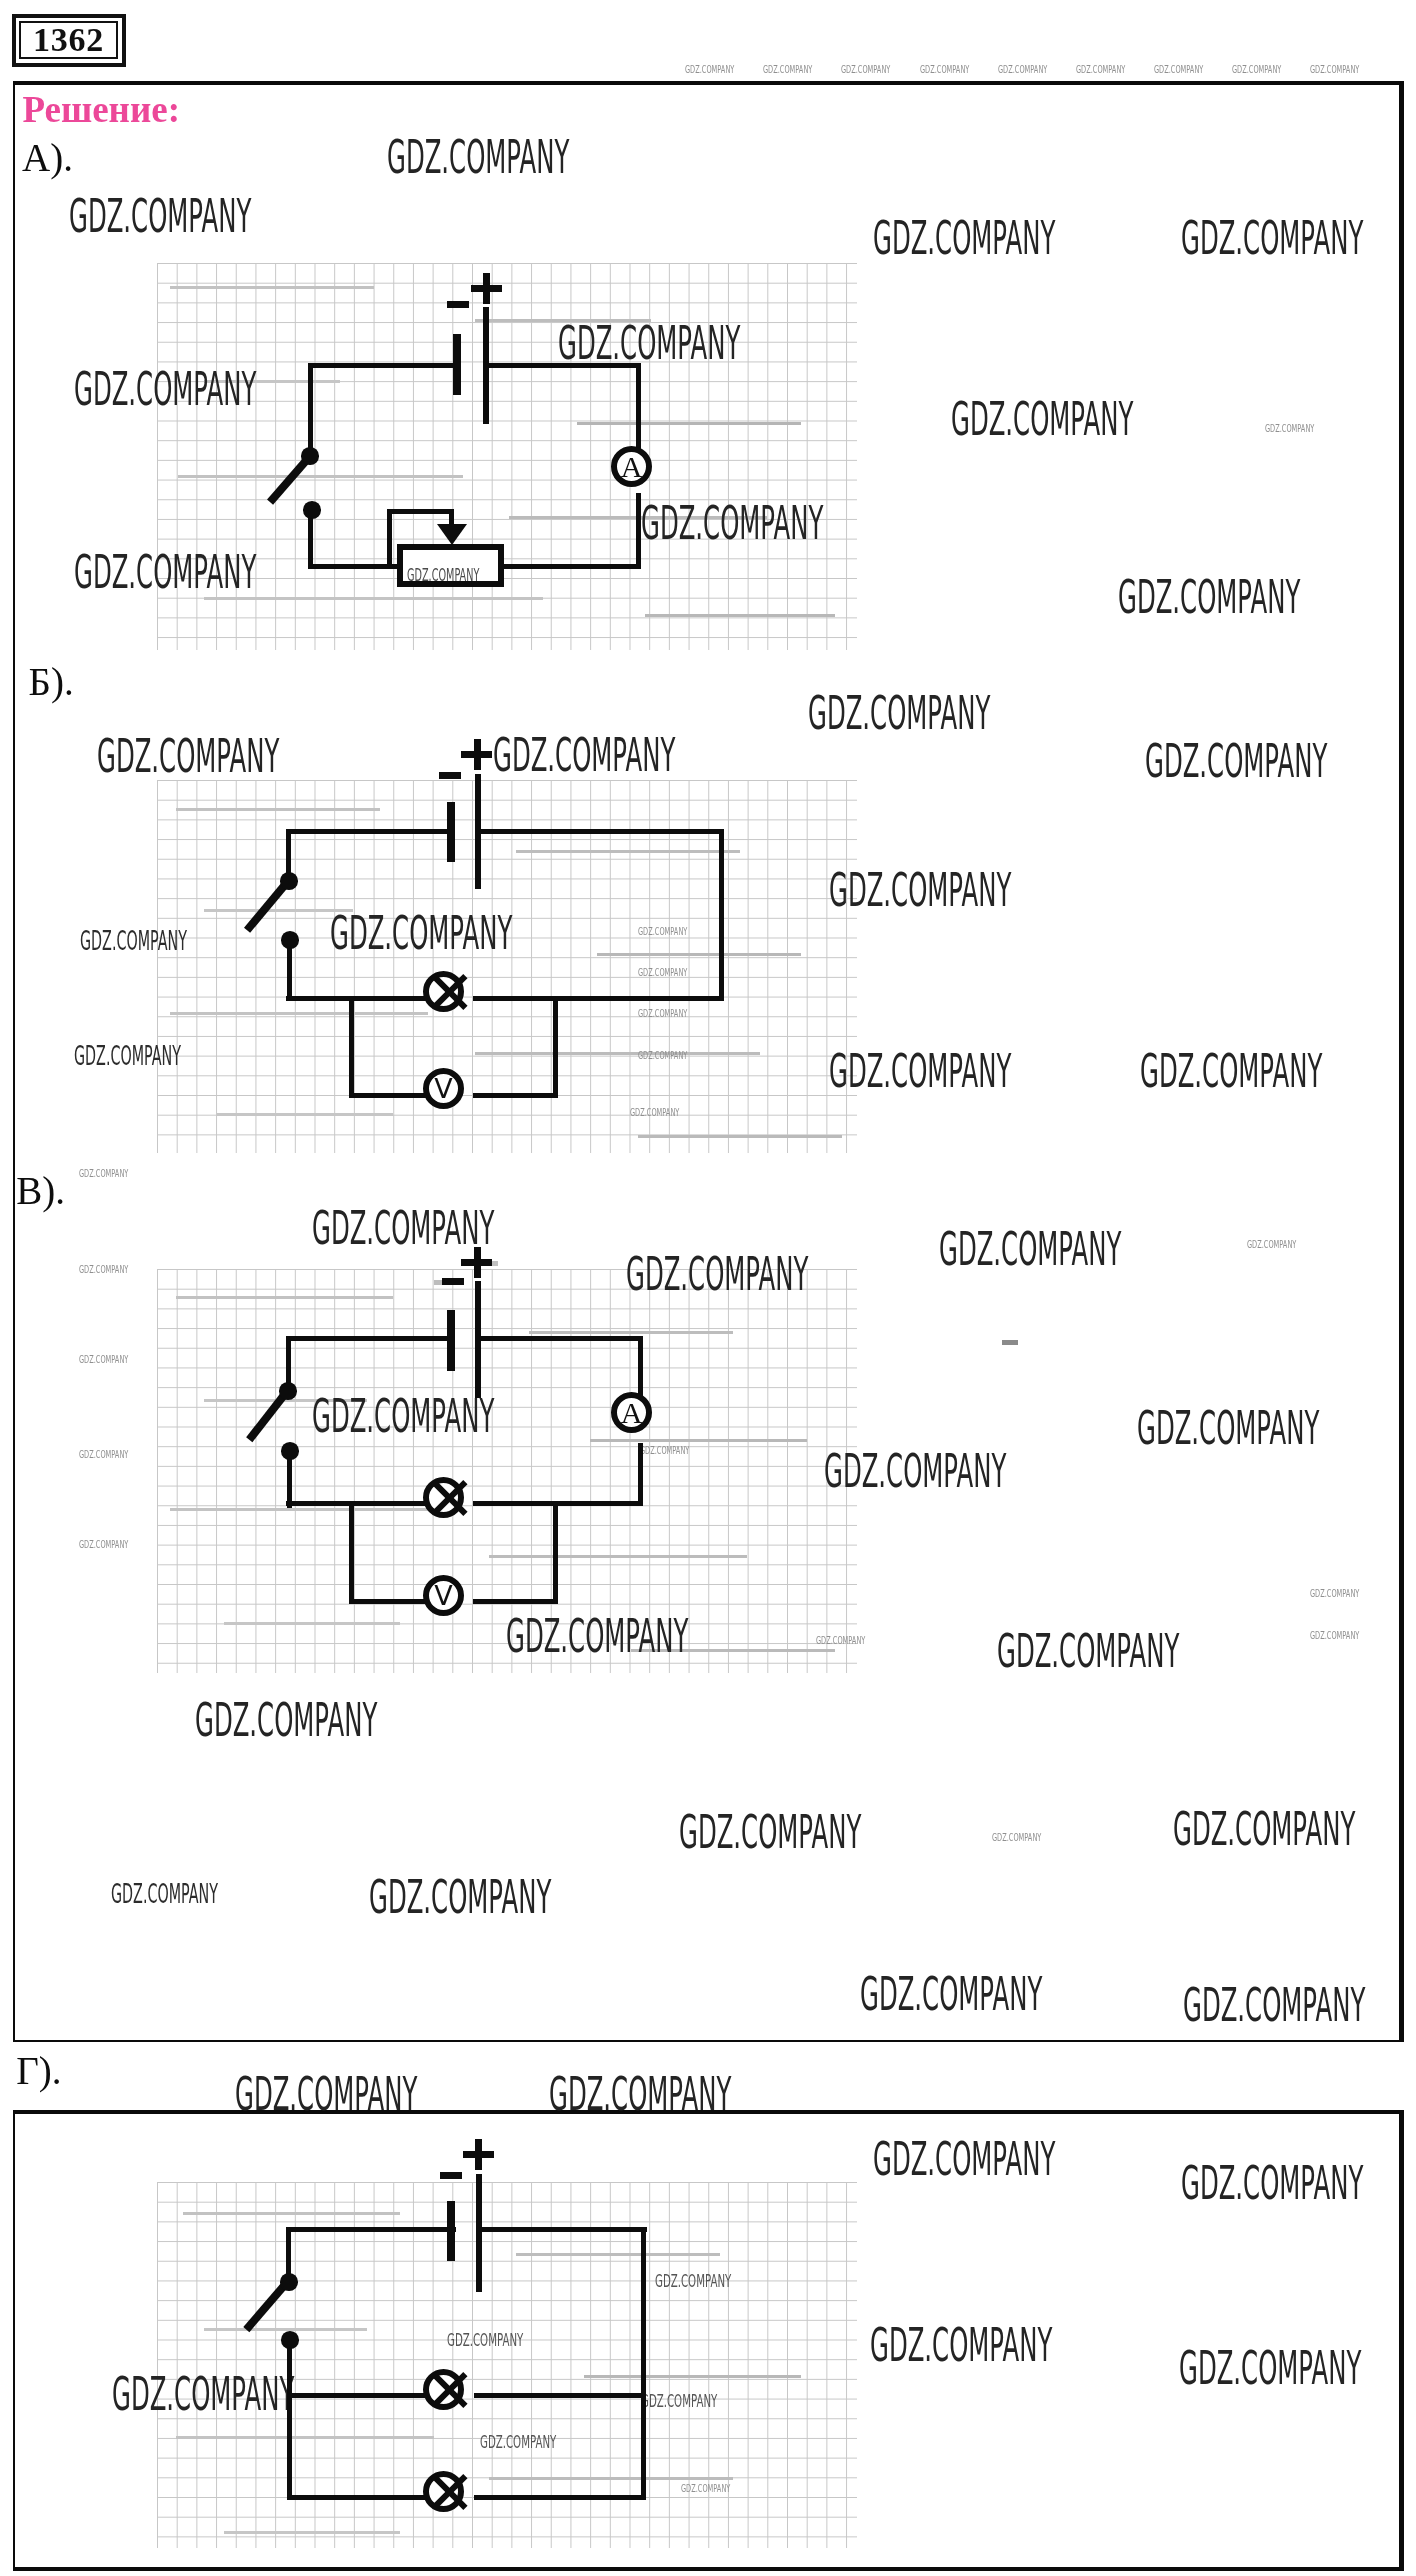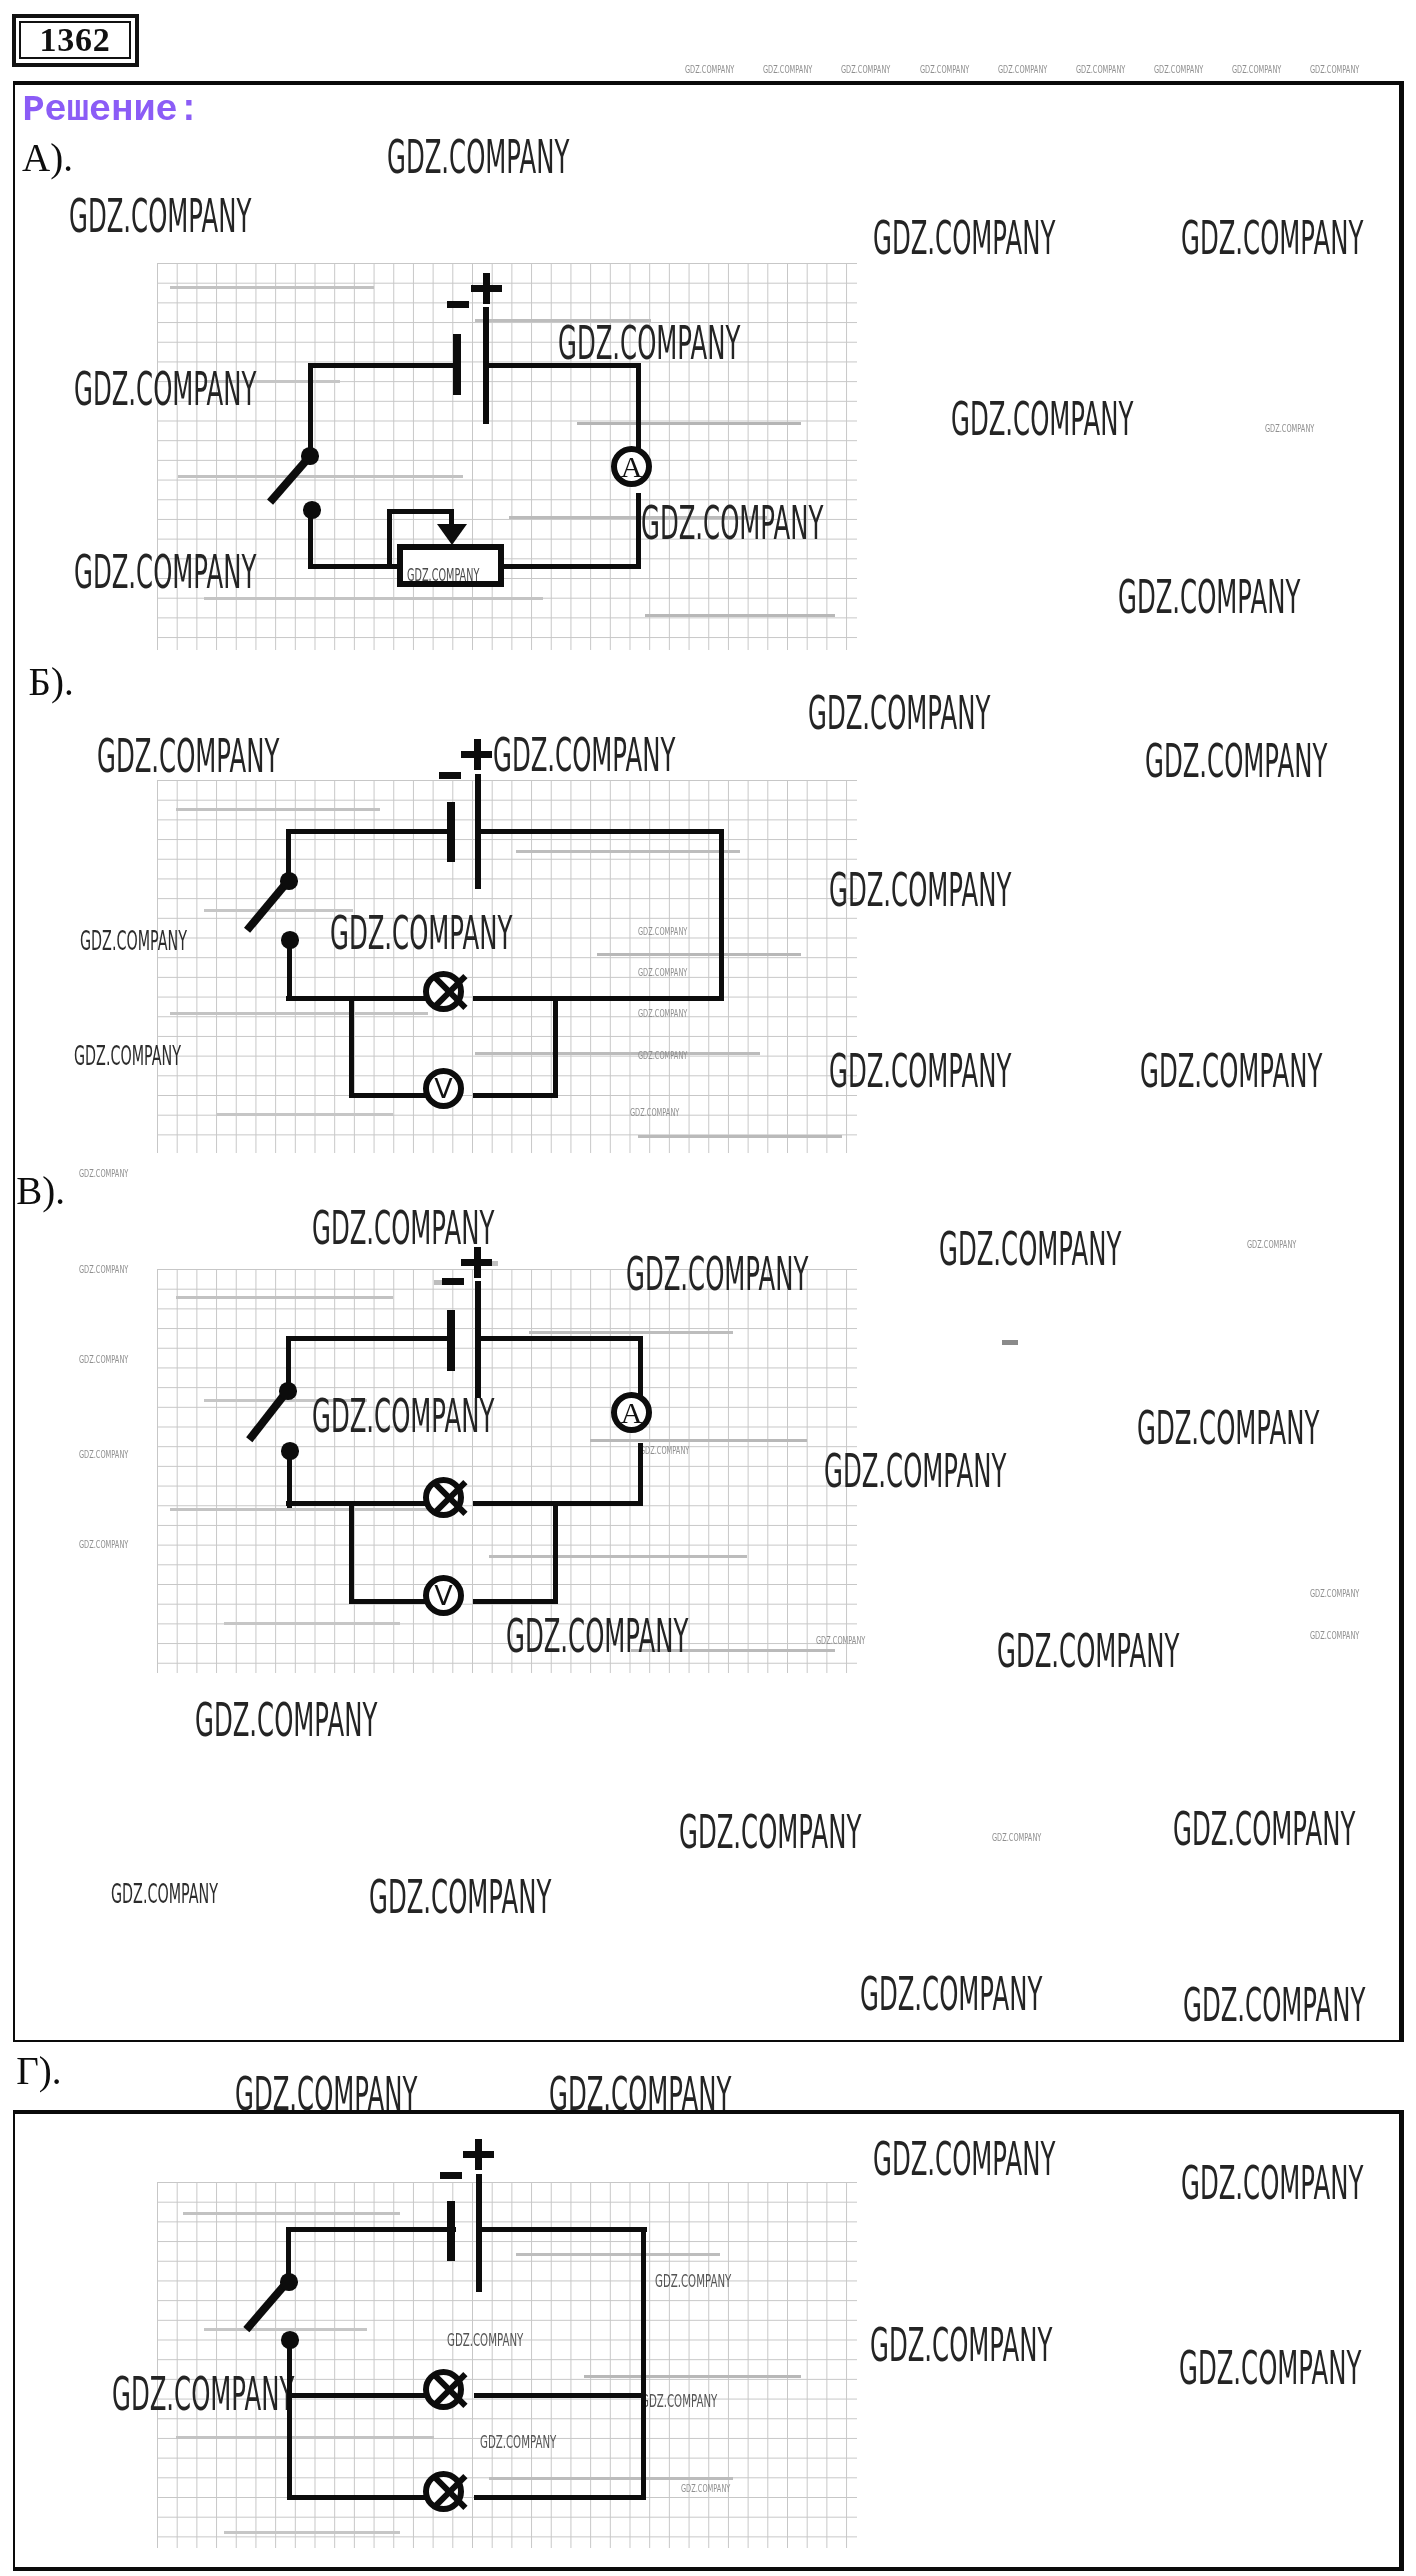--- a/index.html
+++ b/index.html
@@ -2,36 +2,36 @@
 <html style="font-size:11px"><head>
 <meta charset="utf-8">
 <style>
   html,body{margin:0;padding:0;background:#fff;}
   #page{position:relative;width:1417px;height:2576px;background:#ffffff;overflow:hidden;
         font-family:"DejaVu Sans",sans-serif;}
   #page *{box-sizing:border-box;}
   .abs{position:absolute;}
 
   
-  .badge{left:11.5px;top:13.6px;width:127px;height:53px;border:4.8px solid #111;background:#fff;}
+  .badge{left:11.5px;top:13.6px;width:114px;height:53px;border:4.8px solid #111;background:#fff;}
   .badge-inner{position:absolute;left:3.4px;top:3.4px;right:3.4px;bottom:3.4px;border:2.7px solid #111;
                display:flex;align-items:center;justify-content:center;}
   .badge-text{font-family:"Liberation Serif",serif;font-weight:bold;font-size:34px;color:#111;
               letter-spacing:0.7px;line-height:1;}
 
   
   .box1{left:13px;top:81px;width:1391px;height:1961px;background:transparent;
         border-top:4.8px solid #0a0a0a;border-left:2.7px solid #0a0a0a;
         border-right:5.4px solid #0a0a0a;border-bottom:2.7px solid #0a0a0a;}
   .box2{left:13px;top:2110px;width:1391px;height:461px;
         border-top:4.1px solid #0a0a0a;border-left:2.7px solid #0a0a0a;
         border-right:5.4px solid #0a0a0a;border-bottom:4.8px solid #0a0a0a;}
 
-  .solution-heading{left:22.4px;top:90px;font-family:Liberation Mono, monospace;font-weight:bold;
-                    font-size:37px;color:#8b5cf6;line-height:1.1;}
+  .solution-heading{left:22.4px;top:90px;font-family:Liberation Serif, serif;font-weight:bold;
+                    font-size:37px;color:#ec4899;line-height:1.1;}
   .section-label{font-family:"Liberation Serif",serif;font-size:39px;color:#0d0d0d;line-height:1;}
 
   
   .grid{background-image:
           linear-gradient(to right,#c7c7c7 1.4px,transparent 1.4px),
           linear-gradient(to bottom,#c7c7c7 1.4px,transparent 1.4px);
         background-size:19.7px 19.7px;}
 
   
   .wm{white-space:nowrap;line-height:1;transform-origin:left center;color:#242424;}

